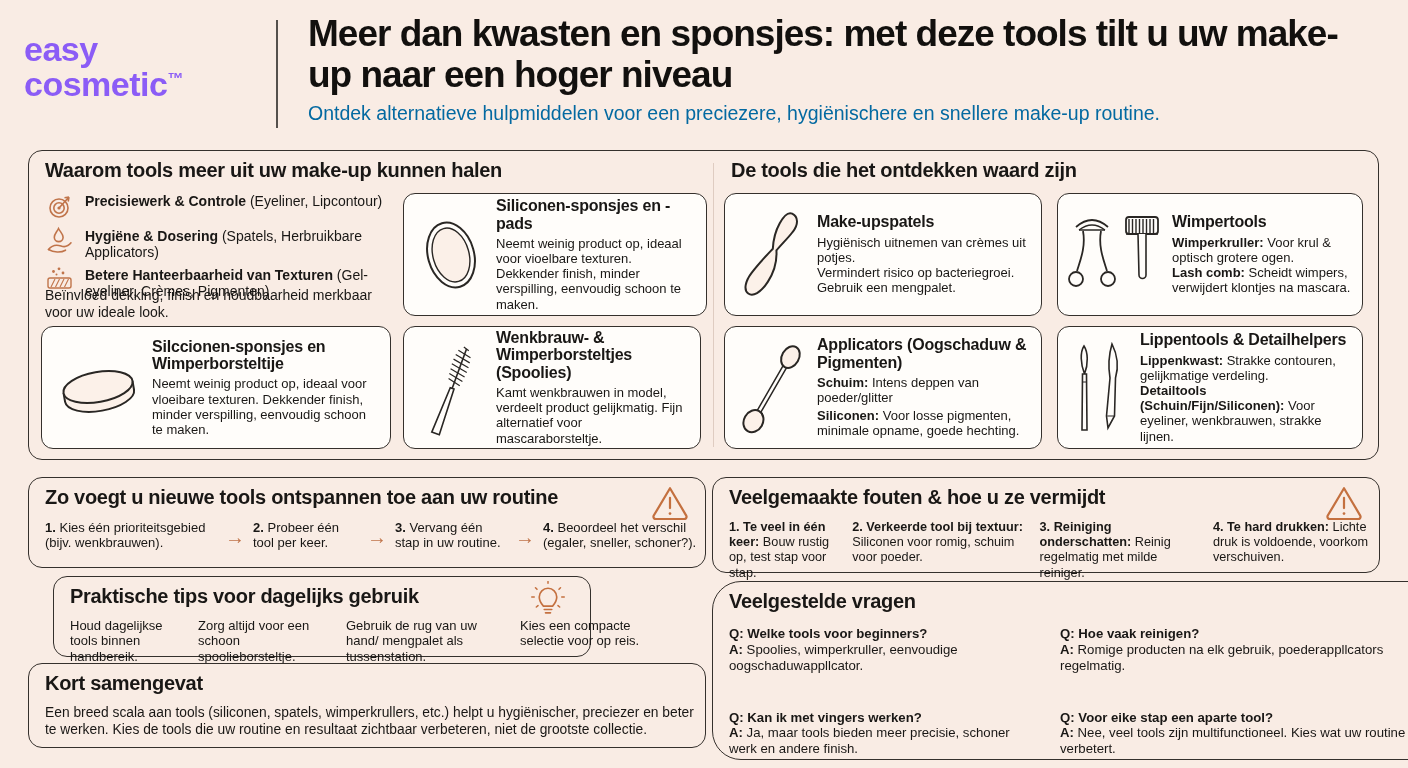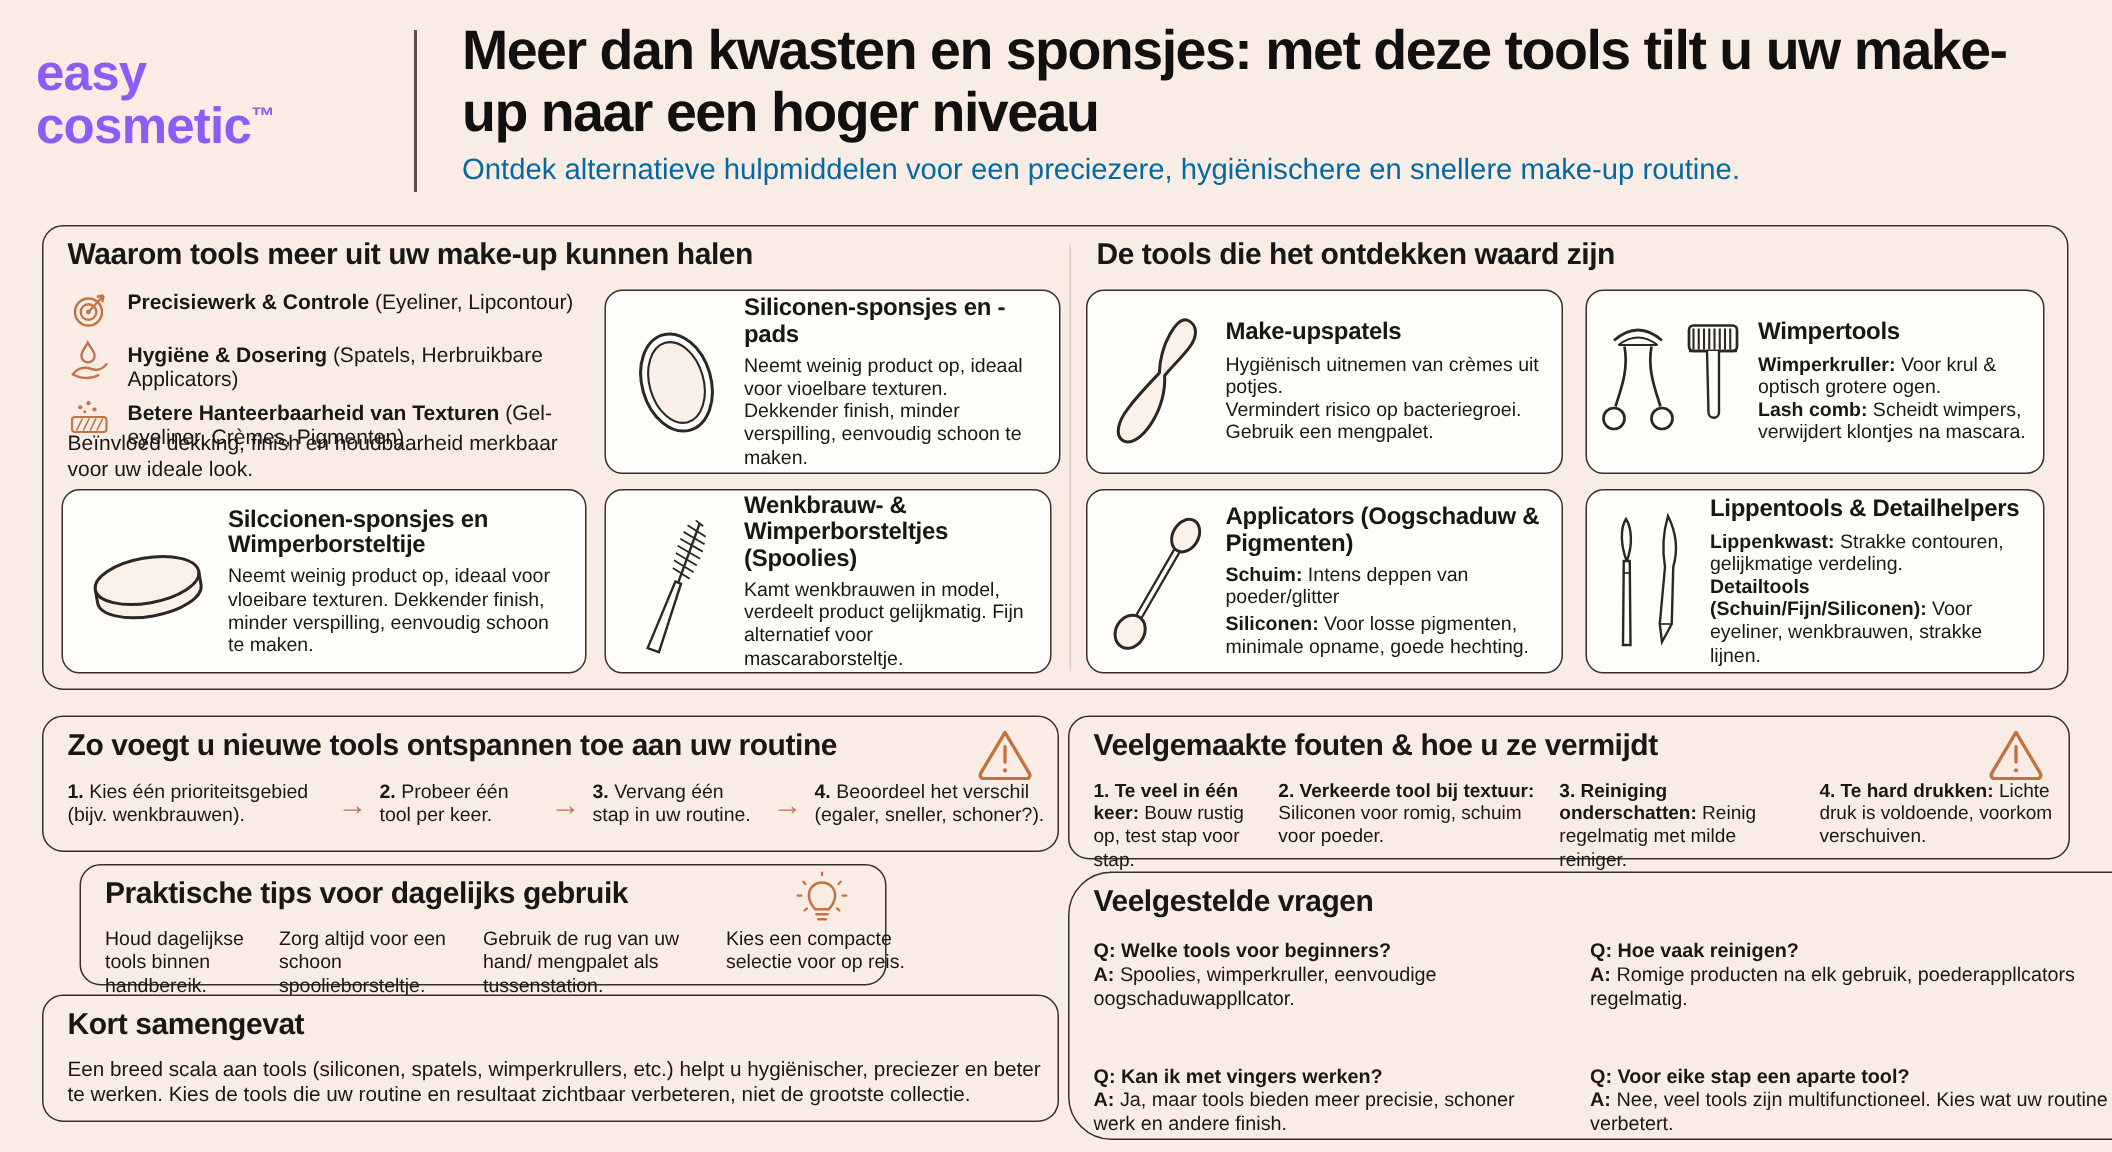--- a/index.html
+++ b/index.html
@@ -33,21 +33,21 @@
   .benefit-text{font-size:14px;line-height:1.15;}
   #why-note{position:absolute;left:16px;top:136px;width:345px;font-size:14px;line-height:1.18;}
   #panel-top-divider{position:absolute;left:684px;top:12px;width:1px;height:284px;background:#dfccc1;}
 
   
   .steps-row{position:absolute;left:16px;top:42px;right:10px;display:flex;align-items:flex-start;font-size:13px;line-height:1.18;}
   .step{flex:0 0 auto;}
   .step-arrow{color:#c0744a;font-size:20px;font-weight:700;margin:6px 8px 0 8px;flex:0 0 auto;}
 
   
-  .tips-row{position:absolute;left:16px;top:41px;display:grid;grid-template-columns:112px 132px 158px 128px;column-gap:4px;font-size:13px;line-height:1.18;}
+  .tips-row{position:absolute;left:16px;top:41px;display:grid;grid-template-columns:112px 132px 158px 128px;column-gap:16px;font-size:13px;line-height:1.18;}
 
   
   #summary-body{position:absolute;left:16px;top:40px;width:650px;font-size:13.8px;line-height:1.25;}
 
   
   .mistakes-row{position:absolute;left:16px;top:42px;right:10px;display:grid;grid-template-columns:0.82fr 1.28fr 1.18fr 1.12fr;column-gap:9px;font-size:12.7px;line-height:1.2;}
 
   
   .faq-grid{position:absolute;left:16px;top:44px;right:14px;display:grid;grid-template-columns:295px 1fr;column-gap:24px;row-gap:16px;font-size:13.2px;line-height:1.2;gap:36px;}
   .faq-q{font-weight:700;}

